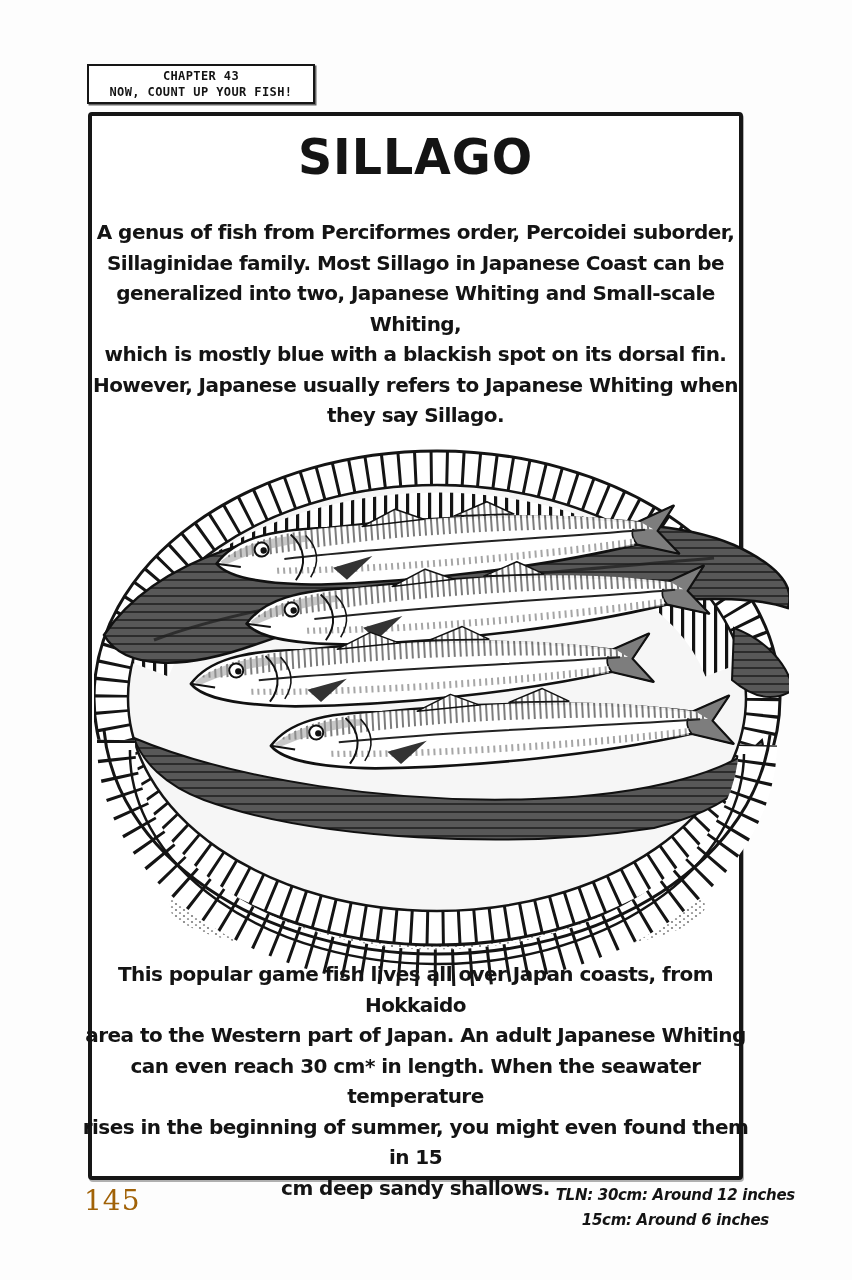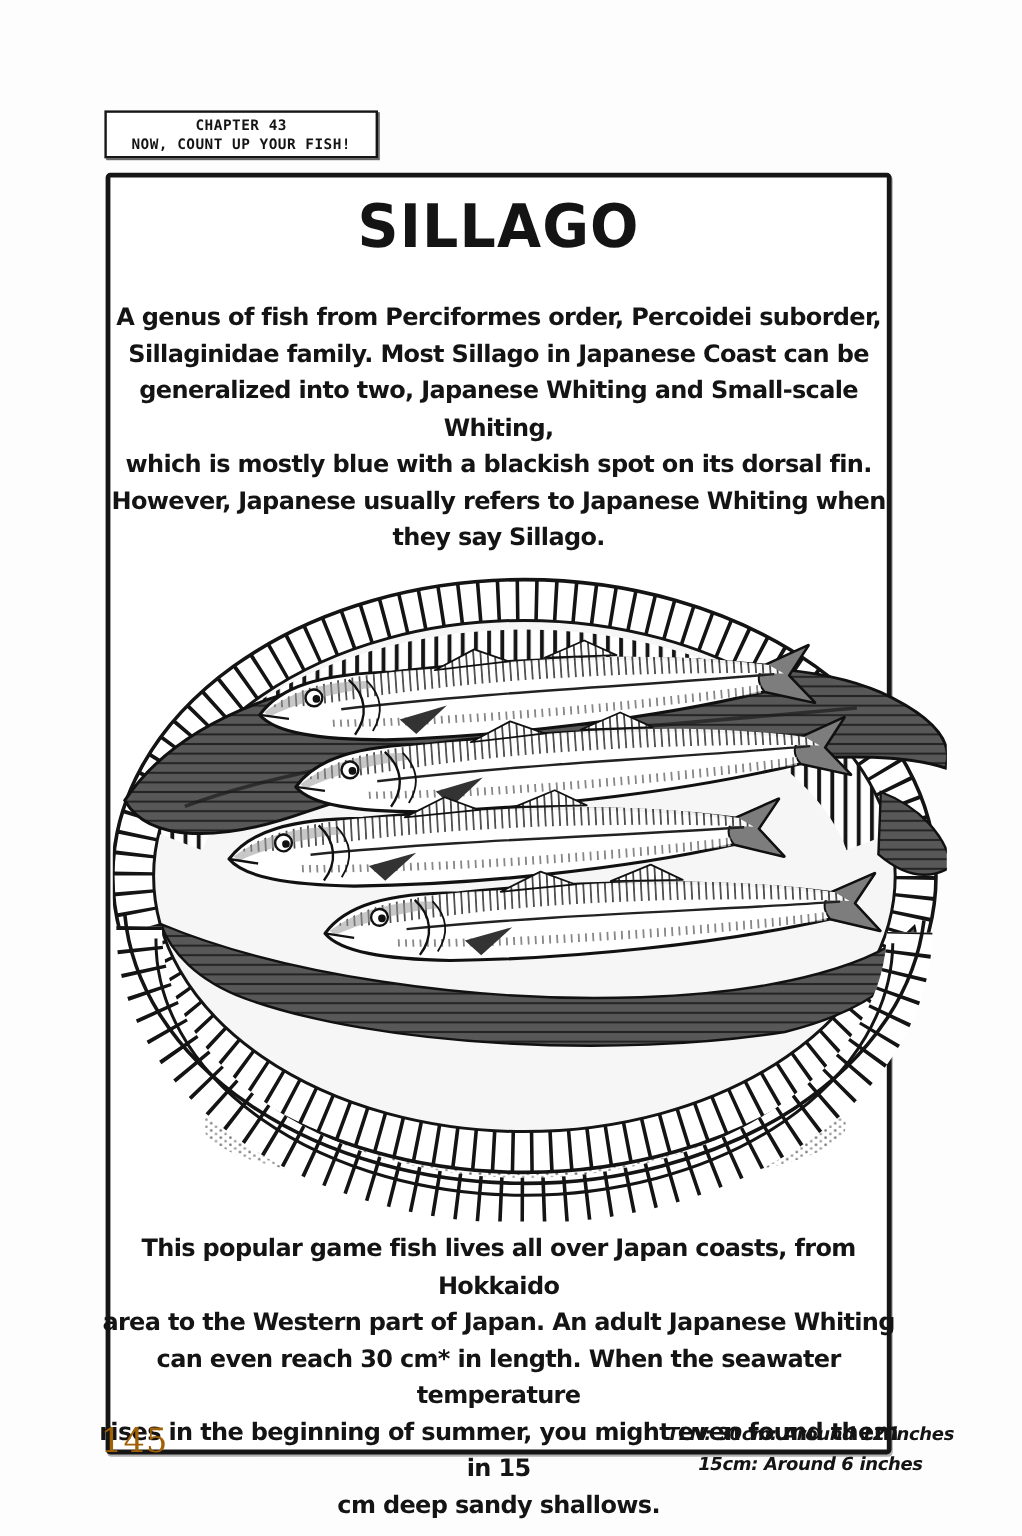--- a/index.html
+++ b/index.html
@@ -6,44 +6,44 @@
   body{
     width:852px;height:1280px;position:relative;
     background:#fdfdfd;color:#141414;
     font-family:"DejaVu Sans",sans-serif;
     overflow:hidden;
   }
   .chapter-box{
     position:absolute;left:87px;top:64px;width:228px;height:40px;
     background:#fff;border:2.5px solid #161616;box-shadow:1.5px 1.5px 0 #666;
     display:flex;align-items:center;justify-content:center;text-align:center;
-    z-index:3;box-sizing:border-box;margin-top:28px;
+    z-index:3;box-sizing:border-box;
   }
   .chapter-text{
     font-family:"DejaVu Sans Mono",monospace;font-weight:bold;
     font-size:12px;line-height:1.35;letter-spacing:.4px;white-space:pre-line;
   }
   .panel{
     position:absolute;left:88px;top:112px;width:655px;height:1068px;
     box-sizing:border-box;border:4px solid #161616;border-radius:4px;
-    background:#fff;box-shadow:1px 2px 0 rgba(0,0,0,.30);margin-top:32px;
+    background:#fff;box-shadow:1px 2px 0 rgba(0,0,0,.30);
   }
   .title{
     position:absolute;left:0;right:0;top:12px;text-align:center;
     font-size:50px;font-weight:bold;letter-spacing:1px;
     transform:scaleX(.95);
   }
   .para{
     position:absolute;left:50%;transform:translateX(-50%);
     width:678px;text-align:center;white-space:pre-line;
     font-weight:bold;
     font-size:20px;line-height:30.5px;letter-spacing:-0.55px;
   }
   .para-intro{top:101px;}
-  .para-body{top:877px;}
+  .para-body{top:843px;}
   .illustration{position:absolute;left:2px;top:324px;width:695px;height:546px;}
   .page-number{
     position:absolute;left:84px;top:1184px;
     font-family:"DejaVu Serif",serif;font-size:28px;color:#a16207;letter-spacing:1px;
   }
   .tln{
     position:absolute;right:57px;top:1183px;text-align:center;white-space:pre-line;
     font-style:italic;font-weight:bold;font-size:15px;line-height:25px;letter-spacing:-0.3px;
   }
 </style>

